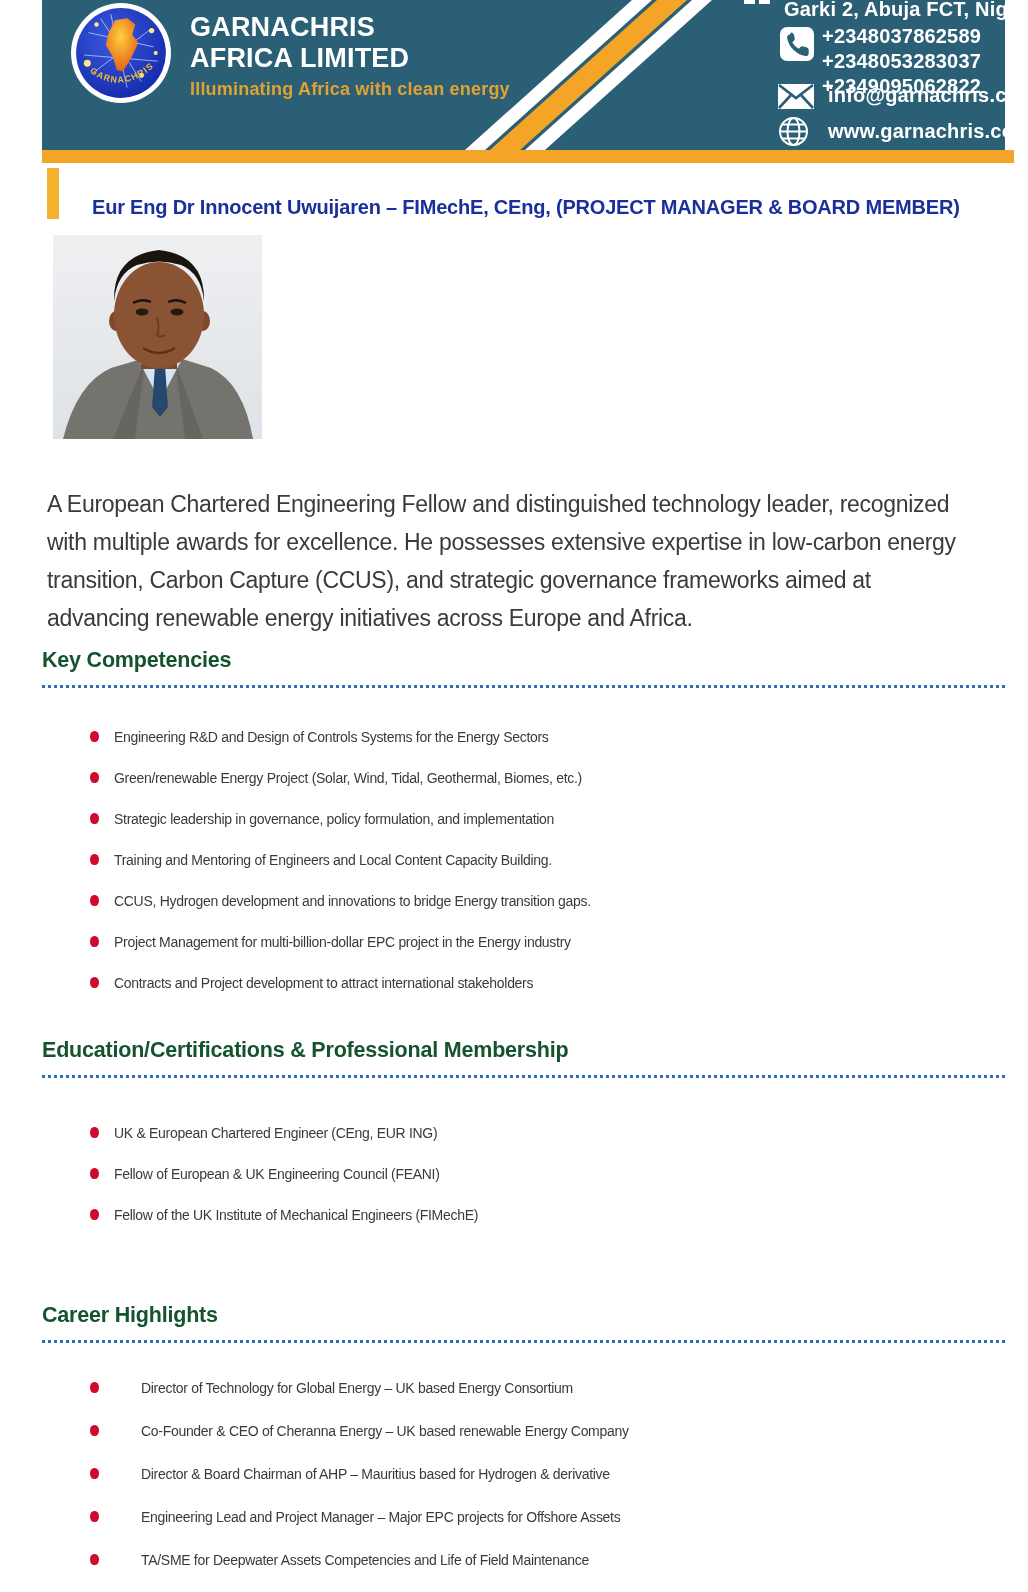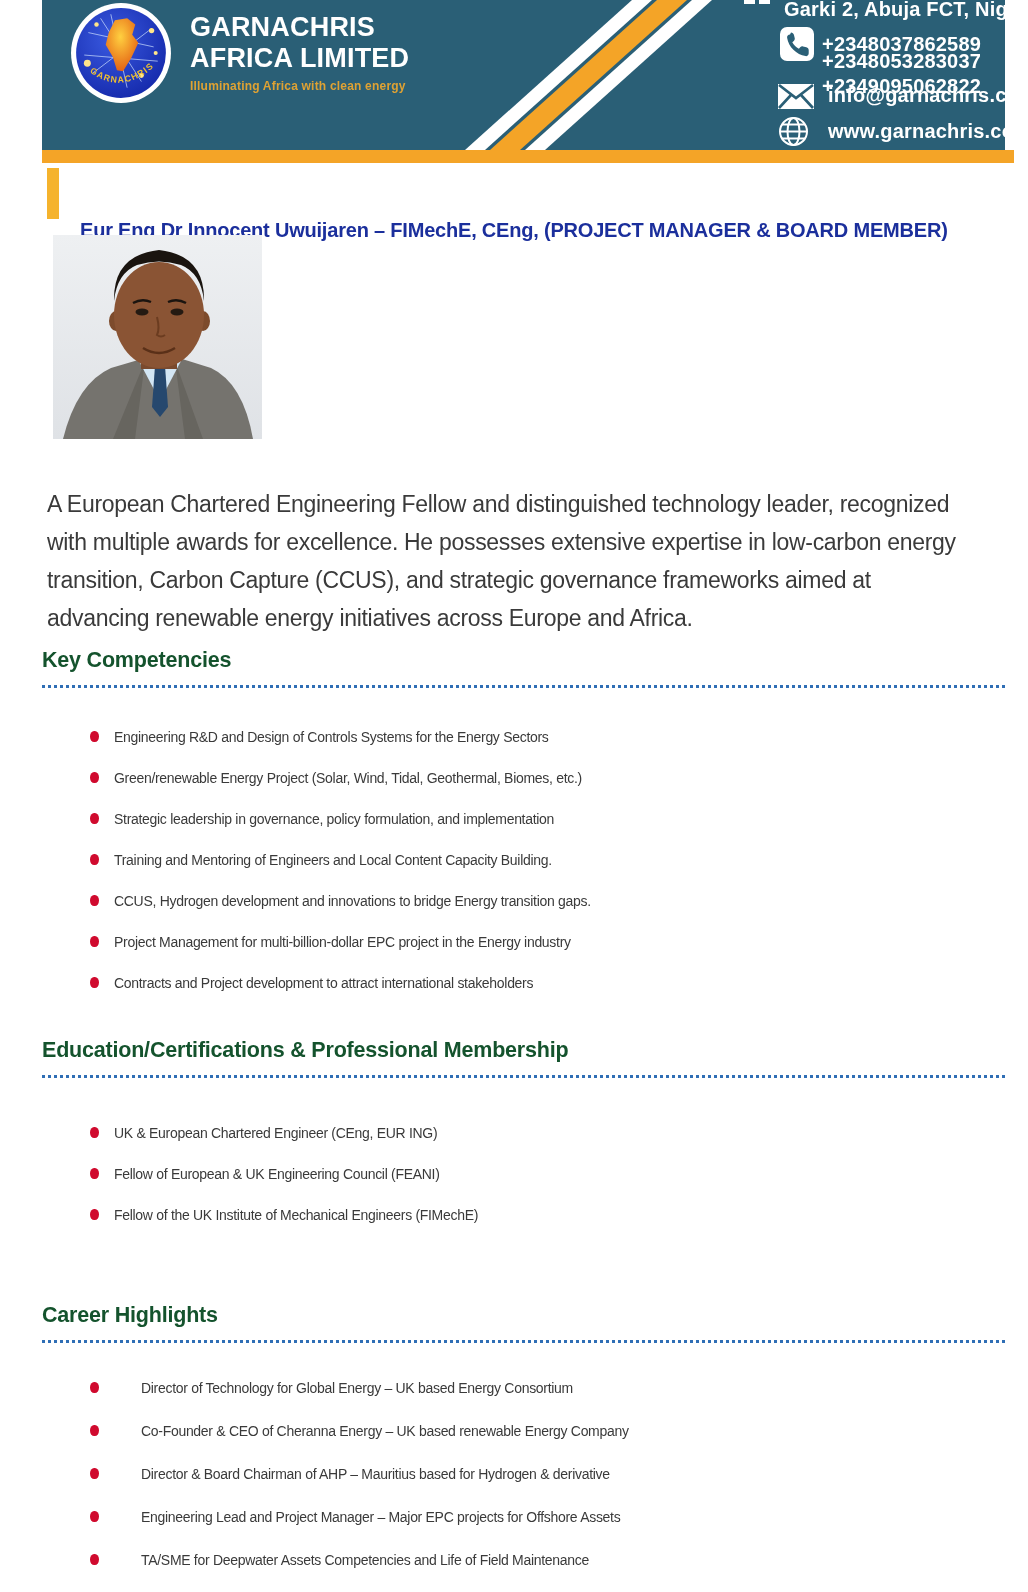--- a/index.html
+++ b/index.html
@@ -12,27 +12,27 @@
     position:absolute;left:42px;top:0;width:963px;height:150px;
     background:#2a5f76;overflow:hidden;
   }
   .stripes{position:absolute;left:0;top:0;width:963px;height:150px;}
   .header-orange-bar{
     position:absolute;left:42px;top:150px;width:972px;height:13px;background:#f4a427;
   }
   .logo{position:absolute;left:28px;top:2px;width:102px;height:102px;}
   .company-block{position:absolute;left:148px;top:12px;}
   .company-name{color:#ffffff;font-weight:bold;font-size:27px;line-height:31px;letter-spacing:0.2px;}
-  .tagline{color:#dfa233;font-size:12px;font-weight:bold;margin-top:5px;letter-spacing:0.2px;}
+  .tagline{color:#dfa233;font-size:18px;font-weight:bold;margin-top:5px;letter-spacing:0.2px;}
   .contact{position:absolute;left:650px;top:0;width:310px;height:150px;color:#ffffff;font-weight:bold;}
   .c-text{position:absolute;white-space:nowrap;font-size:20px;letter-spacing:0.2px;}
   .c-icon{position:absolute;}
   .bld{display:inline-block;width:11px;height:26px;background:#fff;margin-right:4px;}
   
-  .title-row{position:absolute;left:47px;top:168px;display:flex;align-items:flex-start;flex-direction:column;}
+  .title-row{position:absolute;left:47px;top:168px;display:flex;align-items:flex-end;}
   .title-bar{width:12px;height:51px;background:#f5b32d;flex:0 0 auto;}
   .page-title{
     margin-left:33px;color:#1b2f9c;font-weight:bold;font-size:20px;letter-spacing:-0.2px;
     white-space:nowrap;
   }
   
   .photo{position:absolute;left:53px;top:235px;width:209px;height:204px;background:#e9eaec;}
   
   .bio{
     position:absolute;left:47px;top:462px;width:930px;
@@ -107,21 +107,21 @@
   <div class="contact">
     <span class="c-icon" style="left:52px;top:-22px">
       <span class="bld"></span><span class="bld"></span>
     </span>
     <span class="c-text" style="left:92px;top:-2px">Garki 2, Abuja FCT, Nigeria</span>
 
     <svg class="c-icon" style="left:88px;top:27px" width="34" height="34" viewBox="0 0 34 34">
       <rect x="0" y="0" width="34" height="34" rx="7" fill="#ffffff"></rect>
       <path d="M10 7.5 c-1.8 0-3.2 1.4-2.9 3.2 c0.7 4.6 2.9 8.7 6.3 12.1 c3.4 3.4 7.5 5.6 12.1 6.3 c1.8 0.3 3.2-1.1 3.2-2.9 l0-3.1 c0-1.4-0.9-2.6-2.3-2.9 l-3.4-0.8 c-1-0.3-2.1 0.1-2.8 0.9 l-1.3 1.5 c-2.8-1.6-5.1-3.9-6.6-6.6 l1.5-1.3 c0.8-0.7 1.2-1.8 0.9-2.8 l-0.8-3.4 c-0.3-1.3-1.5-2.3-2.9-2.3 z" fill="#2a5f76"></path>
     </svg>
-    <span class="c-text" style="left:130px;top:32px;line-height:25px">+2348037862589</span>
+    <span class="c-text" style="left:130px;top:24px;line-height:25px">+2348037862589</span>
     <span class="c-text" style="left:130px;top:49px;line-height:25px">+2348053283037</span>
     <span class="c-text" style="left:130px;top:74px;line-height:25px">+2349095062822</span>
 
     <svg class="c-icon" style="left:86px;top:84px" width="36" height="25" viewBox="0 0 36 25">
       <rect x="0" y="0" width="36" height="25" fill="#ffffff"></rect>
       <path d="M1,1 L18,14 L35,1 M1,24 L13,11 M35,24 L23,11" stroke="#2a5f76" stroke-width="2.6" fill="none"></path>
     </svg>
     <span class="c-text" style="left:136px;top:84px">info@garnachris.com</span>
 
     <svg class="c-icon" style="left:86px;top:116px" width="31" height="31" viewBox="0 0 31 31">

